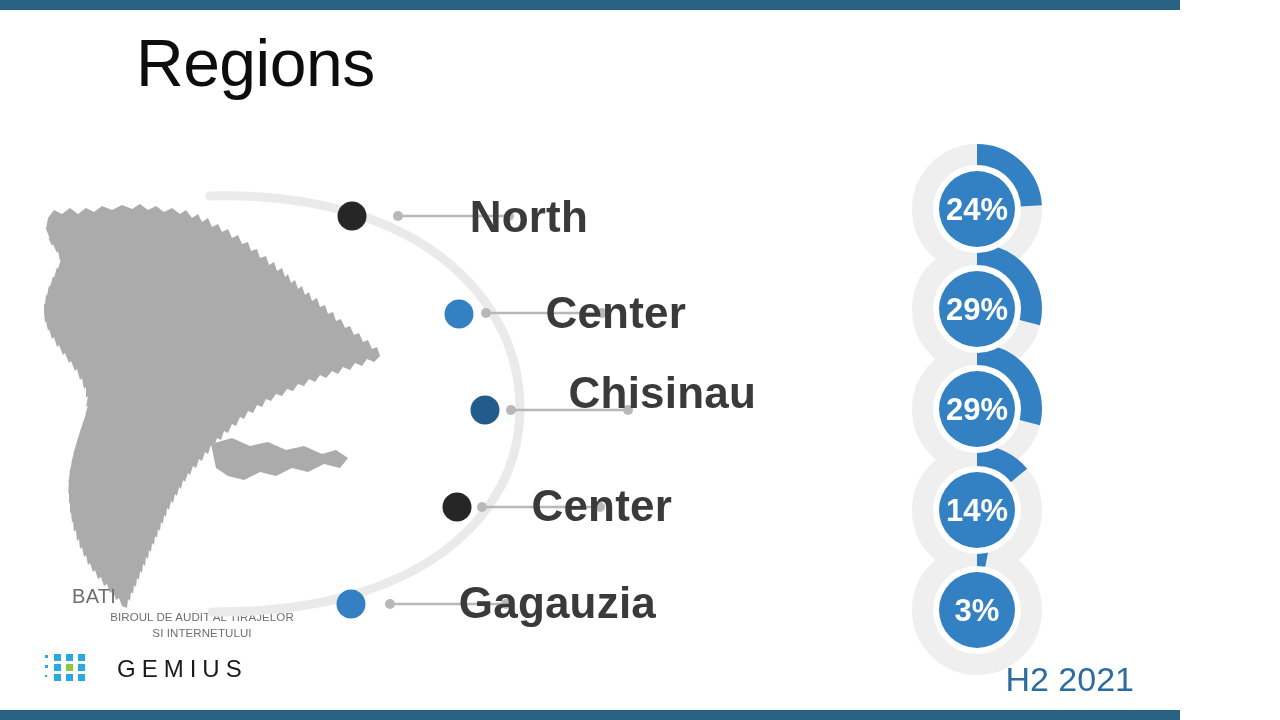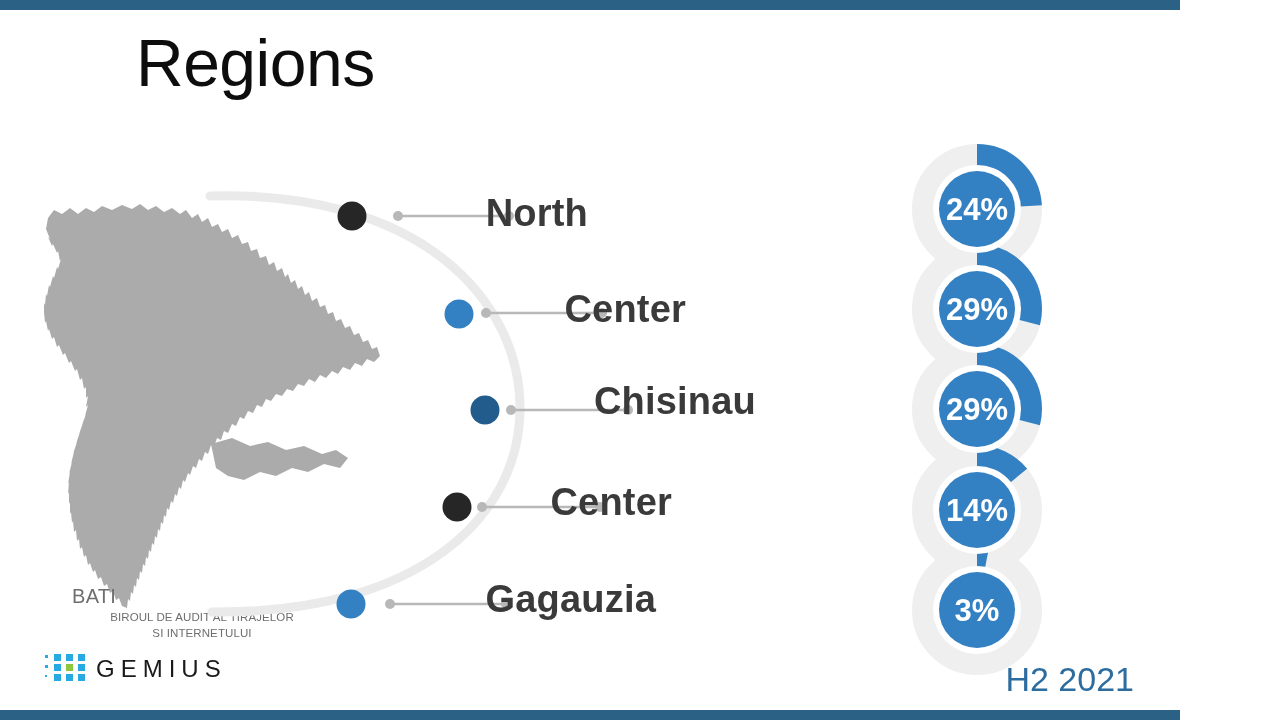--- a/index.html
+++ b/index.html
@@ -61,30 +61,30 @@
     position: absolute;
     left: 0; top: 0;
     width: 1280px; height: 720px;
     pointer-events: none;
   }
   .arc-layer svg { display:block; width:1280px; height:720px; }
 
   
   .region-label {
     position: absolute;
-    font-size: 38px;
+    font-size: 44px;
     font-weight: bold;
     color: #3A3A3A;
     white-space: nowrap;
     text-align: right;
     letter-spacing: 0.2px;
   }
   .lbl-0 { right: 592px; top: 192px; }
   .lbl-1 { right: 494px; top: 288px; }
-  .lbl-2 { right: 424px; top: 380px; }
+  .lbl-2 { right: 424px; top: 368px; }
   .lbl-3 { right: 508px; top: 481px; }
   .lbl-4 { right: 524px; top: 578px; }
 
   
   .donut-col {
     position: absolute;
     left: 905px;
     top: 128px;
     width: 150px;
     height: 565px;
@@ -120,21 +120,21 @@
     text-align: center;
   }
 
   
   .gemius-wrap {
     position: absolute;
     left: 44px;
     top: 653px;
     display: flex;
     align-items: center;
-    gap: 8px;
+    gap: 29px;
   }
   .gemius-dots { display:block; }
   .gemius-word {
     font-size: 24px;
     font-weight: 500;
     letter-spacing: 6px;
     color: #1A1A1A;
   }
 
   

